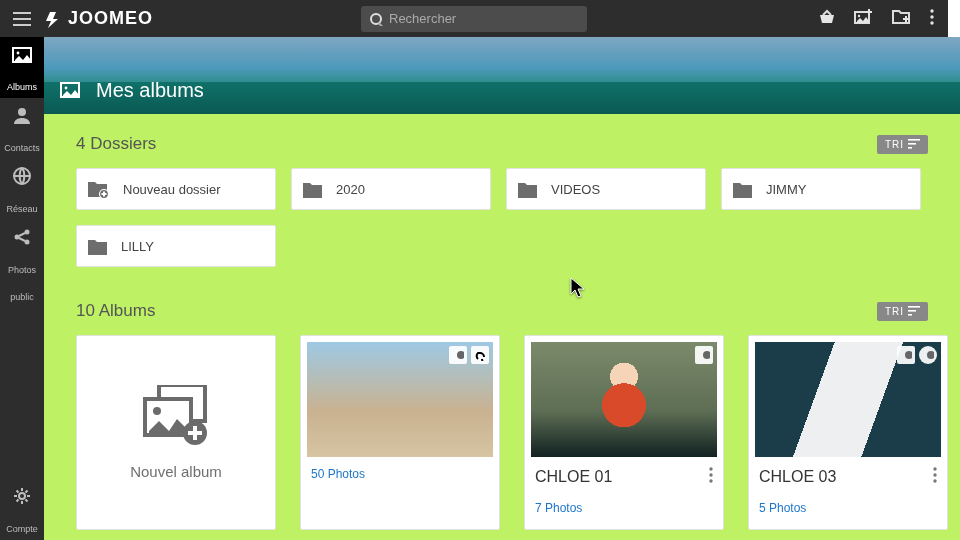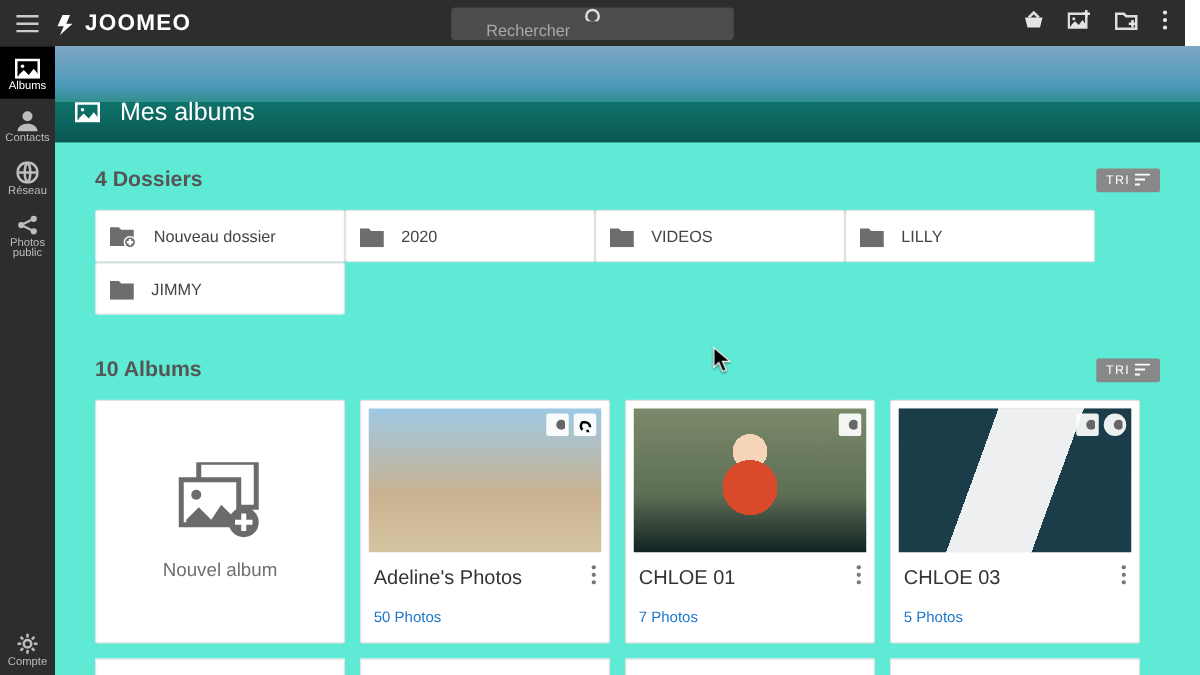--- a/index.html
+++ b/index.html
@@ -3,54 +3,54 @@
 <meta charset="utf-8">
 <style>
   * { box-sizing: border-box; margin: 0; padding: 0; }
   html, body { width: 960px; height: 540px; font-family: -apple-system, "Helvetica Neue", Arial, sans-serif; overflow: hidden; background:#fff;}
   
   .topbar { position:absolute; top:0; left:0; right:12px; height:37px; background:#2d2d2d; display:flex; align-items:center; color:#ddd; z-index:10;}
   .hamburger { width:44px; display:flex; align-items:center; justify-content:center; cursor:pointer;}
   .hamburger svg { fill:#ccc; }
   .brand { display:flex; align-items:center; font-weight:700; font-size:18px; letter-spacing:1px; color:#fff;}
   .brand-logo { margin-right:6px; }
-  .search { margin-left:auto; position:absolute; left:50%; transform:translateX(-50%); width:226px; height:26px; background:#4c4c4c; border-radius:3px; display:flex; align-items:center; padding:0 8px;flex-direction:column;}
+  .search { margin-left:auto; position:absolute; left:50%; transform:translateX(-50%); width:226px; height:26px; background:#4c4c4c; border-radius:3px; display:flex; align-items:center; padding:0 8px;}
   .search svg{fill:#aaa;}
   .search input { flex:1; background:transparent; border:none; outline:none; color:#ddd; font-size:13px; margin-left:6px;}
   .search input::placeholder{color:#aaa;}
   .topright { margin-left:auto; display:flex; align-items:center; gap:18px; padding-right:14px;}
   .topright .ticon{cursor:pointer;}
   .topright svg{fill:#e5e5e5;}
   
   .leftrail { position:absolute; top:37px; left:0; bottom:0; width:44px; background:#2d2d2d; display:flex; flex-direction:column; z-index:9;}
-  .rail-item { display:flex; flex-direction:column; align-items:center; justify-content:center; padding:8px 0 6px; color:#bdbdbd; cursor:pointer; font-size:9px; gap:0;}
+  .rail-item { display:flex; flex-direction:column; align-items:center; justify-content:center; padding:8px 0 6px; color:#bdbdbd; cursor:pointer; font-size:9px; gap:19px;}
   .rail-item.active { background:#000; color:#fff;}
   .rail-item svg{fill:currentColor;}
   .rail-spacer{flex:1;}
   
-  .main { position:absolute; top:37px; left:44px; right:0; bottom:0; overflow-y:scroll; background:#5eead4;}
+  .main { position:absolute; top:37px; left:44px; right:0; bottom:0; overflow-y:scroll; background:#bef264;}
   .main::-webkit-scrollbar{width:12px;}
   .main::-webkit-scrollbar-track{background:#f0f0f0;}
   .main::-webkit-scrollbar-thumb{background:#bfbfbf;border-radius:6px;}
   .hero { height:77px; background: linear-gradient(180deg,#3a7aa3 0%,#4c9abc 40%,#1f8570 70%,#0b5d54 100%); position:relative; display:flex; align-items:center; padding:0 16px;}
   .hero::after{content:"";position:absolute;inset:0;background:
     linear-gradient(180deg, rgba(255,255,255,0.35) 0%, rgba(255,255,255,0.1) 30%, rgba(0,0,0,0) 40%),
     linear-gradient(180deg, transparent 58%, #0f726a 58%, #0a5953 100%);
     pointer-events:none;}
   .hero-title { position:relative; z-index:1; display:flex; align-items:center; gap:10px; color:#fff; font-size:20px; font-weight:500; margin-top:30px;}
   .hero-title svg{fill:#fff;}
   .content { padding: 20px 32px 40px;}
   .section-head { display:flex; align-items:center; margin-bottom:14px;}
-  .section-head h2 { font-size:17px; font-weight:700; color:#555;}
+  .section-head h2 { font-size:17px; font-weight:400; color:#555;}
   .sort-btn { margin-left:auto; background:#888; color:#fff; font-size:10px; letter-spacing:1px; padding:4px 8px; border-radius:2px; display:flex; align-items:center; gap:4px; cursor:pointer;}
   .sort-btn svg{fill:#fff;}
-  .folder-grid { display:grid; grid-template-columns: repeat(4, 200px); gap:0; margin-bottom:34px;}
+  .folder-grid { display:grid; grid-template-columns: repeat(4, 200px); gap:15px; margin-bottom:34px;}
   .folder { background:#fff; border:1px solid #e2e2e2; border-radius:2px; height:42px; display:flex; align-items:center; padding:0 10px; gap:12px; cursor:pointer; color:#444; font-size:13px;}
   .folder svg{fill:#6d6d6d;}
-  .album-grid { display:grid; grid-template-columns: repeat(4, 200px); gap:12px;}
+  .album-grid { display:grid; grid-template-columns: repeat(4, 200px); gap:24px;}
   .album { background:#fff; border:1px solid #e2e2e2; border-radius:2px; display:flex; flex-direction:column; cursor:pointer; overflow:hidden;}
   .album.new { height:195px; align-items:center; justify-content:center; gap:16px;}
   .album.new .newimg{display:flex;align-items:center;justify-content:center;}
   .album.new .newlabel{color:#6f6f6f; font-size:15px;}
   .thumb { height:115px; margin:6px 6px 0; position:relative; display:flex; align-items:center; justify-content:center;}
   .badges { position:absolute; top:4px; right:4px; display:flex; gap:4px;}
   .badge { width:18px;height:18px;background:rgba(255,255,255,.92);border-radius:2px;display:flex;align-items:center;justify-content:center;}
   .badge.circle{border-radius:50%;}
   .badge svg{fill:#666;}
   .meta { padding:10px 10px 12px; display:flex; flex-direction:column; gap:14px;}
@@ -267,27 +267,27 @@
       <div class="folder">
         <svg width="22" height="18">
             <use href="#i-folder"></use>
           </svg>
         <span>VIDEOS</span>
       </div>
       <div class="folder">
         <svg width="22" height="18">
             <use href="#i-folder"></use>
           </svg>
-        <span>LILLY</span>
+        <span>JIMMY</span>
       </div>
       <div class="folder">
         <svg width="22" height="18">
             <use href="#i-folder"></use>
           </svg>
-        <span>JIMMY</span>
+        <span>LILLY</span>
       </div>
     </div>
 
     <div class="section-head">
       <h2>10 Albums</h2>
       <div class="sort-btn">
         <span>TRI</span>
         <svg width="12" height="10">
             <use href="#i-sort"></use>
           </svg>
@@ -312,26 +312,20 @@
                 </svg>
               </span>
             <span class="badge">
                 <svg width="12" height="12">
                   <use href="#i-link"></use>
                 </svg>
               </span>
           </div>
         </div>
         <div class="meta">
-          <div class="meta-row">
-            <span class="album-title">Adeline's Photos</span>
-            <span class="more"><svg width="4" height="16">
-                  <use href="#i-vdots"></use>
-                </svg></span>
-          </div>
           <span class="count">50 Photos</span>
         </div>
       </div>
 
       <div class="album">
         <div class="thumb t2">
           <div class="badges">
             <span class="badge">
                 <svg width="12" height="12">
                   <use href="#i-person"></use>

